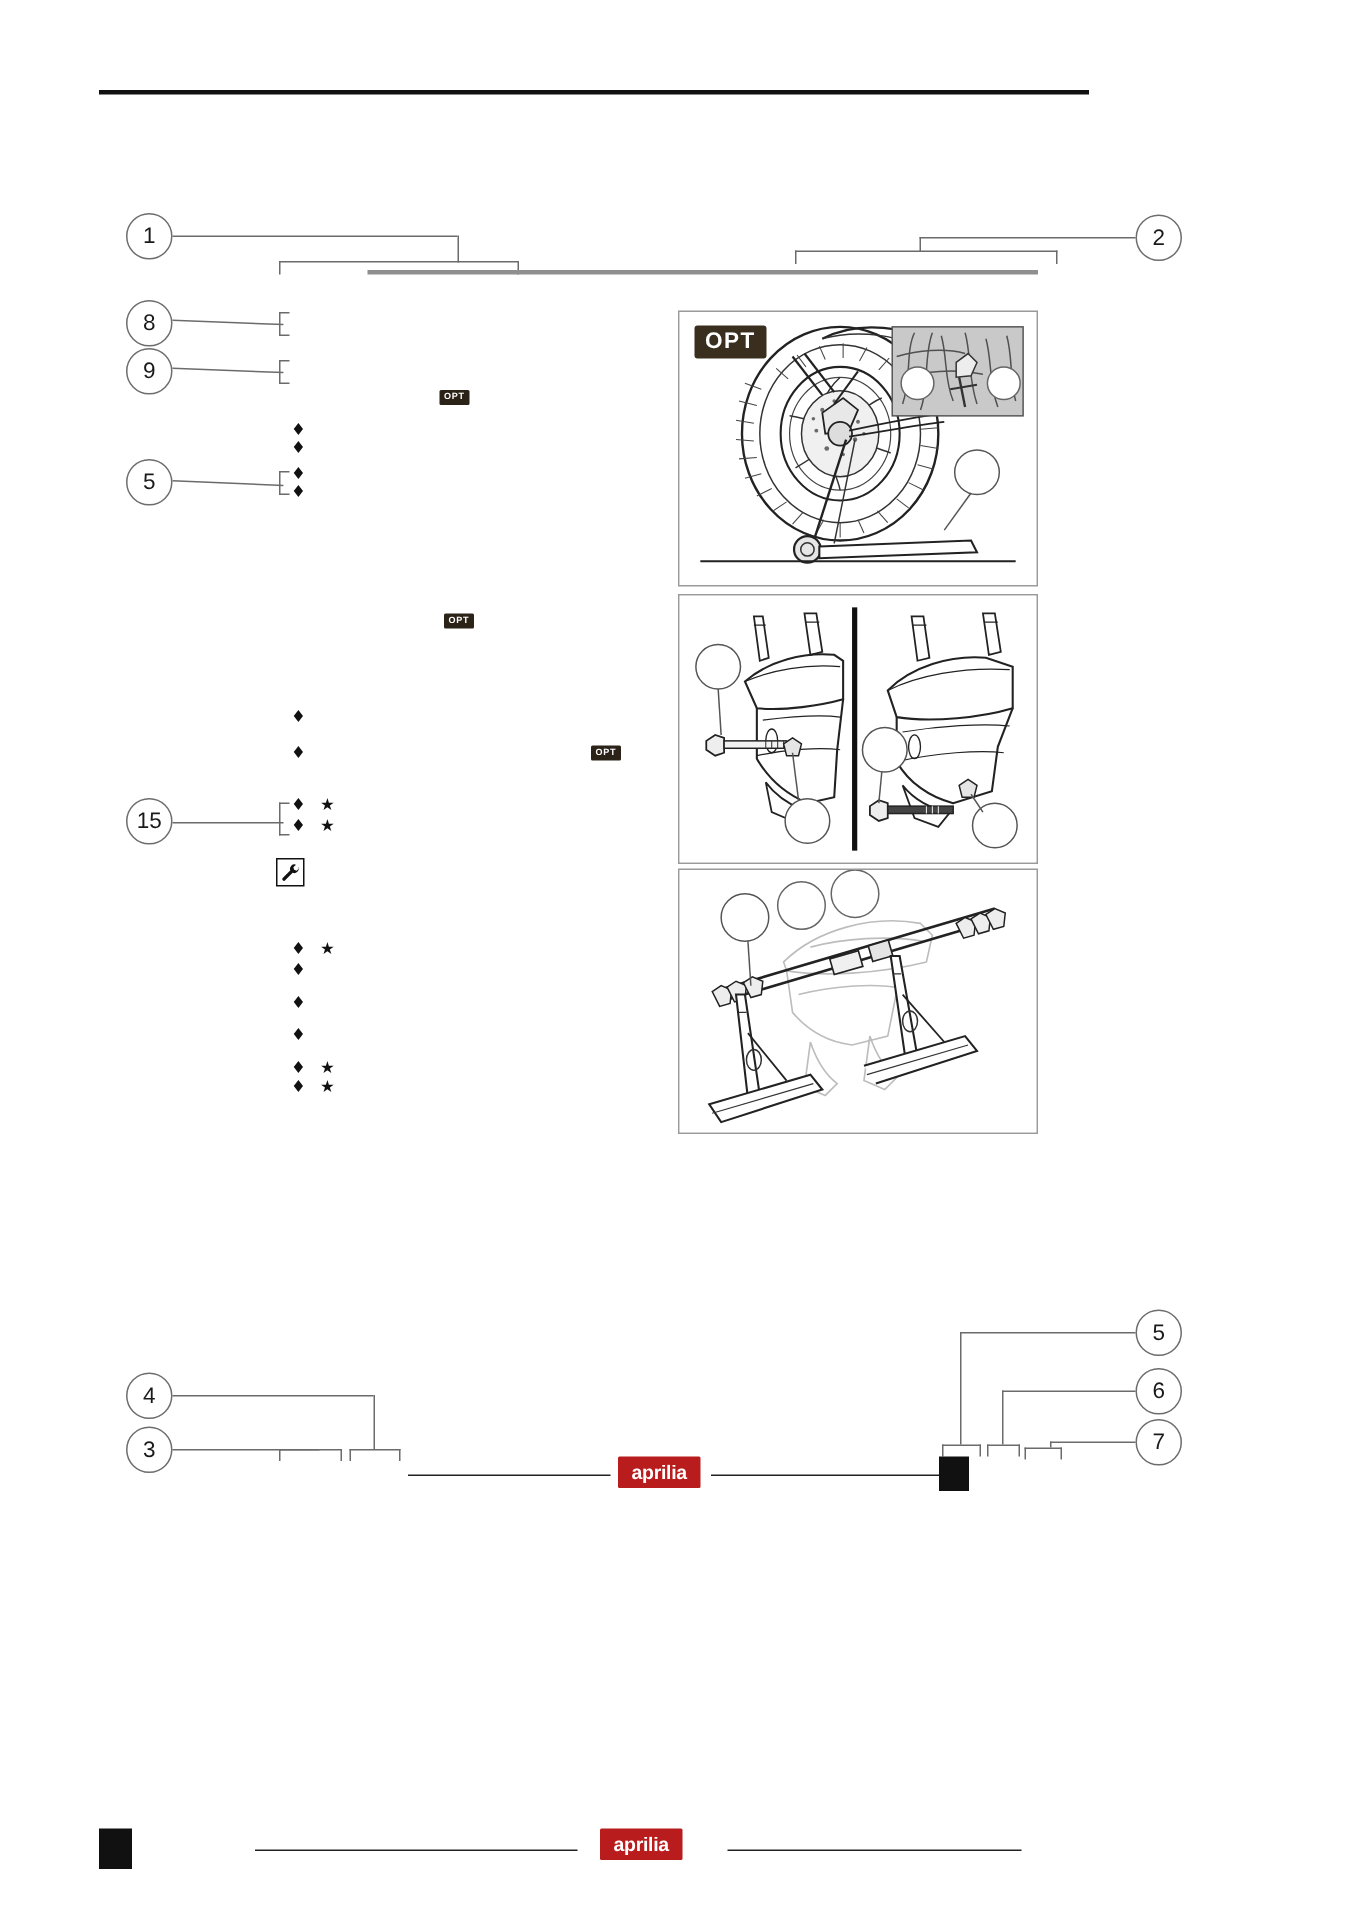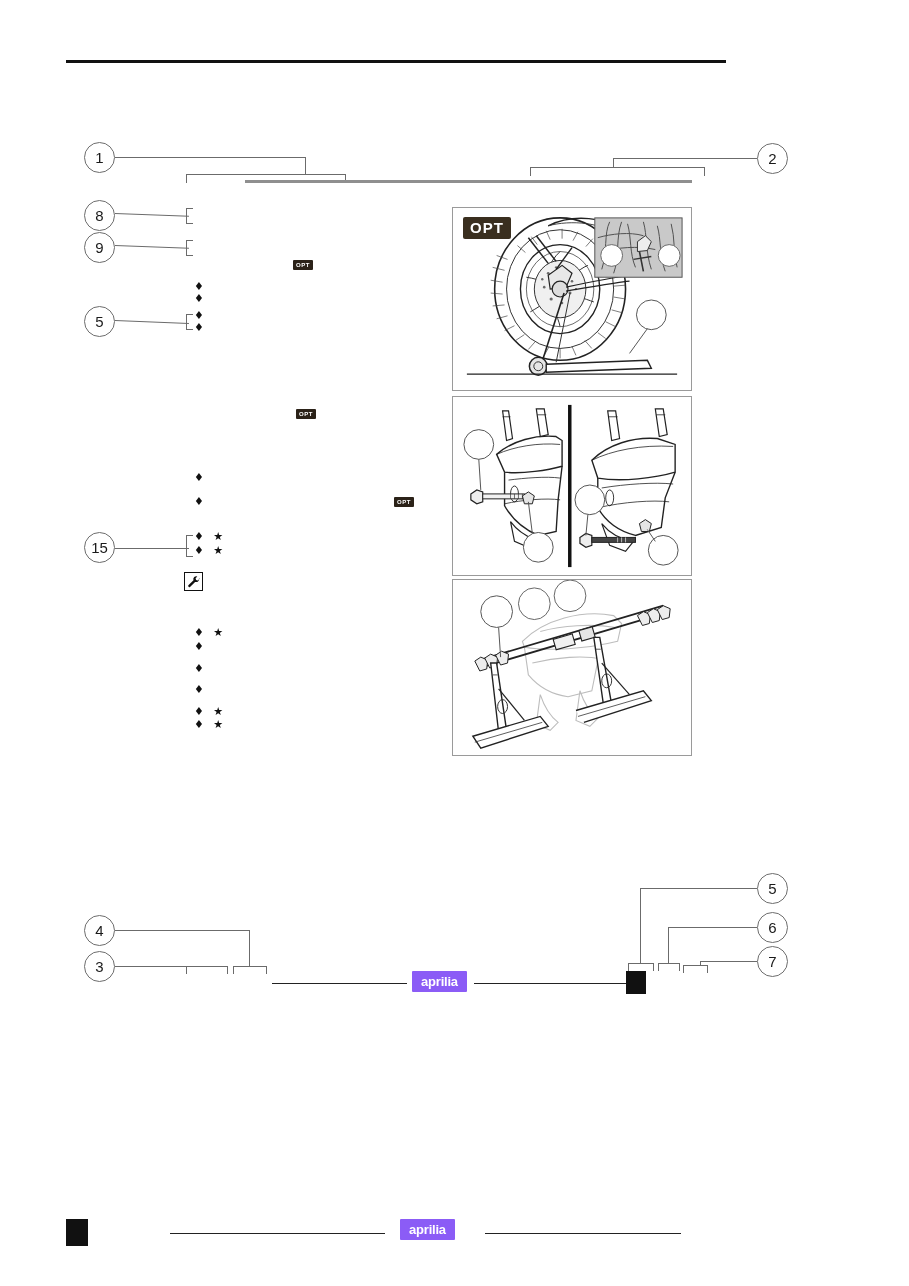--- a/index.html
+++ b/index.html
@@ -71,21 +71,21 @@
 
   
   .figure{
     position:absolute;border:1px solid #9a9a9a;background:#fefefe;
     box-sizing:border-box;overflow:hidden;
   }
   .figure svg{display:block;width:100%;height:100%;}
 
   
   .aprilia-badge{
-    position:absolute;background:#8b5cf6;color:#ffffff;
+    position:absolute;background:#b91c1c;color:#ffffff;
     font-size:13px;font-weight:bold;letter-spacing:-0.2px;
     padding:4px 9px;line-height:1;border-radius:1px;
     font-family:"Liberation Sans", sans-serif;
   }
   .sqr-black{position:absolute;background:#111;}
   .foot-rule{position:absolute;height:0;border-top:1px solid #222;}
 </style>
 </head>
 <body>
 

